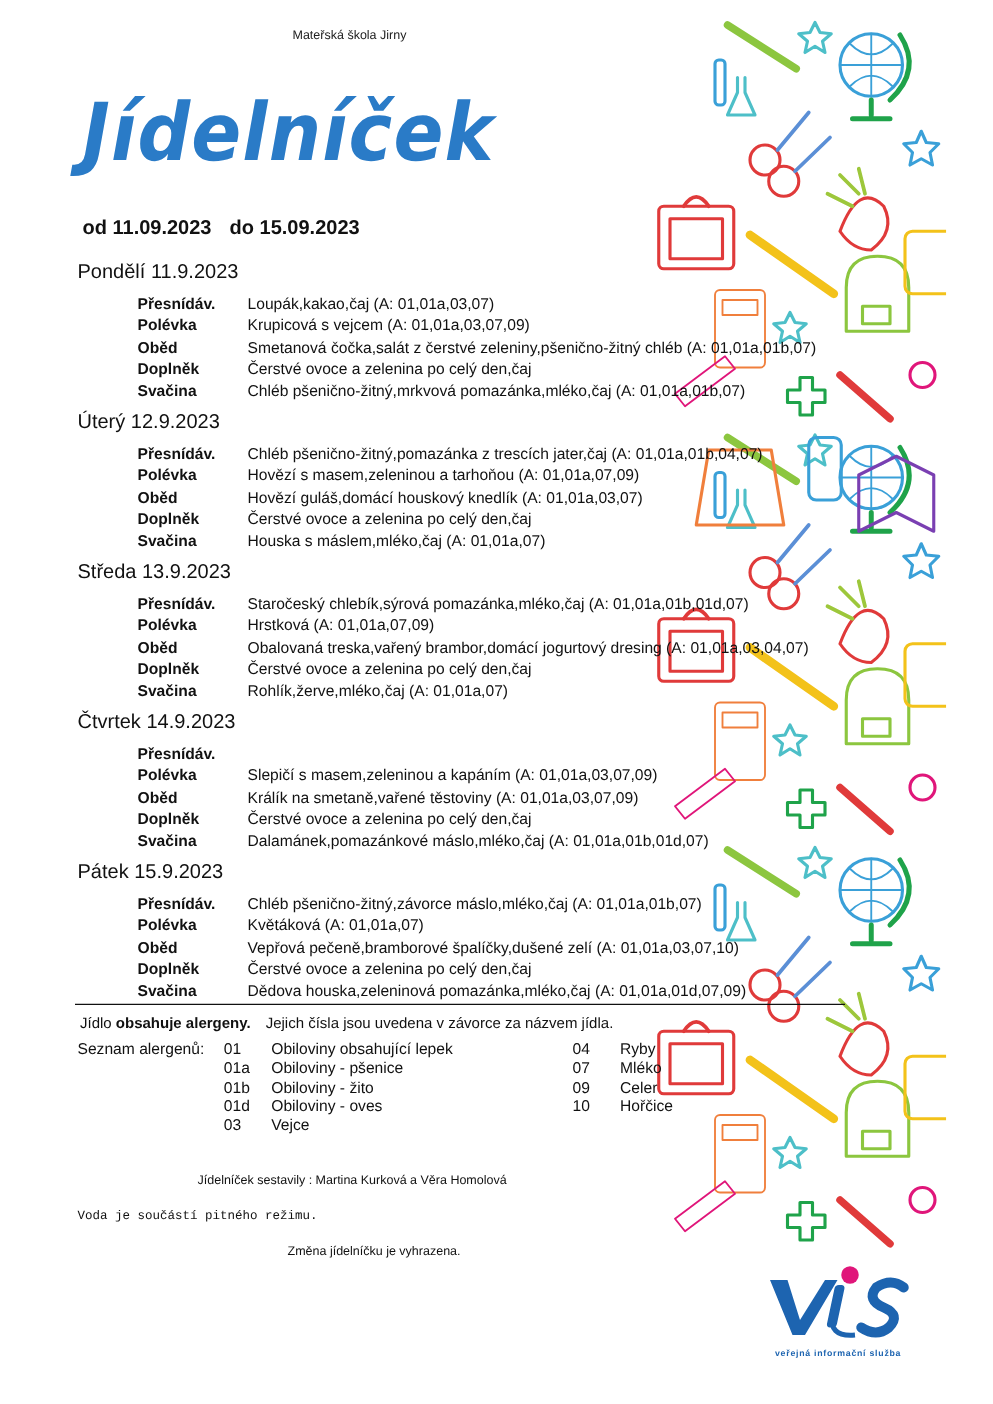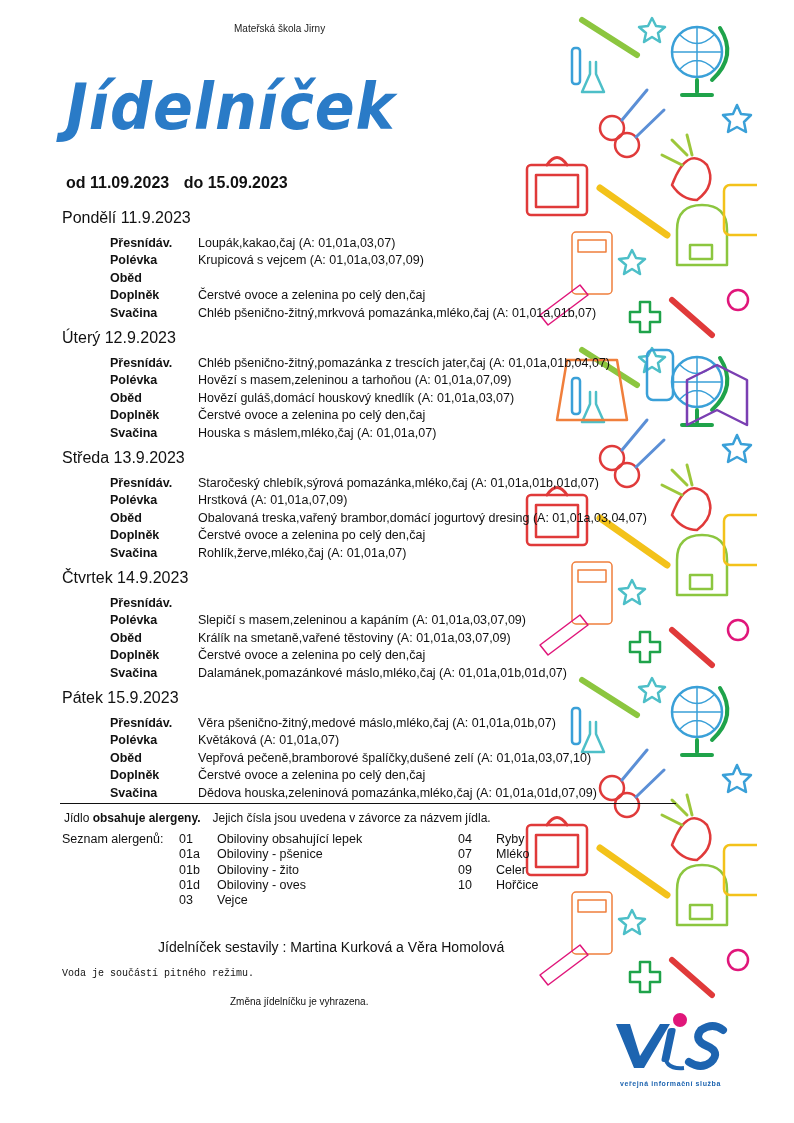--- a/index.html
+++ b/index.html
@@ -28,21 +28,21 @@
     .note b { font-weight: bold; }
     .note .rest { margin-left: 12px; }
 
     .allergens { left: 62px; top: 832px; font-size: 12.5px; }
     .alg-label { position: absolute; left: 0; top: 0; white-space: nowrap; }
     .alg-row { position: absolute; white-space: nowrap; height: 15px; }
     .alg-code { position: absolute; left: 0; }
     .alg-name { position: absolute; left: 38px; }
 
     .water { left: 62px; top: 968px; font-size: 10px; font-family: Liberation Mono, monospace; }
-    .authors { left: 158px; top: 939px; font-size: 14px; }
+    .authors { left: 158px; top: 939px; font-size: 10px; }
     .change { left: 230px; top: 996px; font-size: 10px; }
 
     .logo { left: 608px; top: 1010px; width: 130px; height: 80px; }
     .logo-text { position: absolute; left: 12px; top: 70px; font-size: 7px; color: #1d64b0; letter-spacing: 0.6px; white-space: nowrap; font-weight: bold; }
   </style>
 </head>
 <body>
 
 <div class="deco">
   <svg width="245" height="1010" viewBox="0 0 245 1010" fill="none" stroke-width="2.5" stroke-linecap="round" stroke-linejoin="round">
@@ -114,20 +114,21 @@
   <div class="meal">
       <span class="lbl">Přesnídáv.</span>
       <span class="txt">Loupák,kakao,čaj  (A: 01,01a,03,07)</span>
     </div>
   <div class="meal">
       <span class="lbl">Polévka</span>
       <span class="txt">Krupicová s vejcem  (A: 01,01a,03,07,09)</span>
     </div>
   <div class="meal">
       <span class="lbl">Oběd</span>
+      <span class="txt">Smetanová čočka,salát z čerstvé zeleniny,pšeničnо-žitný chléb  (A: 01,01a,01b,07)</span>
     </div>
   <div class="meal">
       <span class="lbl">Doplněk</span>
       <span class="txt">Čerstvé ovoce a zelenina po celý den,čaj</span>
     </div>
   <div class="meal">
       <span class="lbl">Svačina</span>
       <span class="txt">Chléb pšenično-žitný,mrkvová pomazánka,mléko,čaj  (A: 01,01a,01b,07)</span>
     </div>
 </div>
@@ -200,21 +201,21 @@
   <div class="meal">
       <span class="lbl">Svačina</span>
       <span class="txt">Dalamánek,pomazánkové máslo,mléko,čaj  (A: 01,01a,01b,01d,07)</span>
     </div>
 </div>
 
 <div class="day" style="top:687px;">
   <div class="day-title">Pátek 15.9.2023</div>
   <div class="meal">
       <span class="lbl">Přesnídáv.</span>
-      <span class="txt">Věra pšenično-žitný,medové máslo,mléko,čaj  (A: 01,01a,01b,07)</span>
+      <span class="txt">Chléb pšenično-žitný,závorce máslo,mléko,čaj  (A: 01,01a,01b,07)</span>
     </div>
   <div class="meal">
       <span class="lbl">Polévka</span>
       <span class="txt">Květáková  (A: 01,01a,07)</span>
     </div>
   <div class="meal">
       <span class="lbl">Oběd</span>
       <span class="txt">Vepřová pečeně,bramborové špalíčky,dušené zelí  (A: 01,01a,03,07,10)</span>
     </div>
   <div class="meal">

